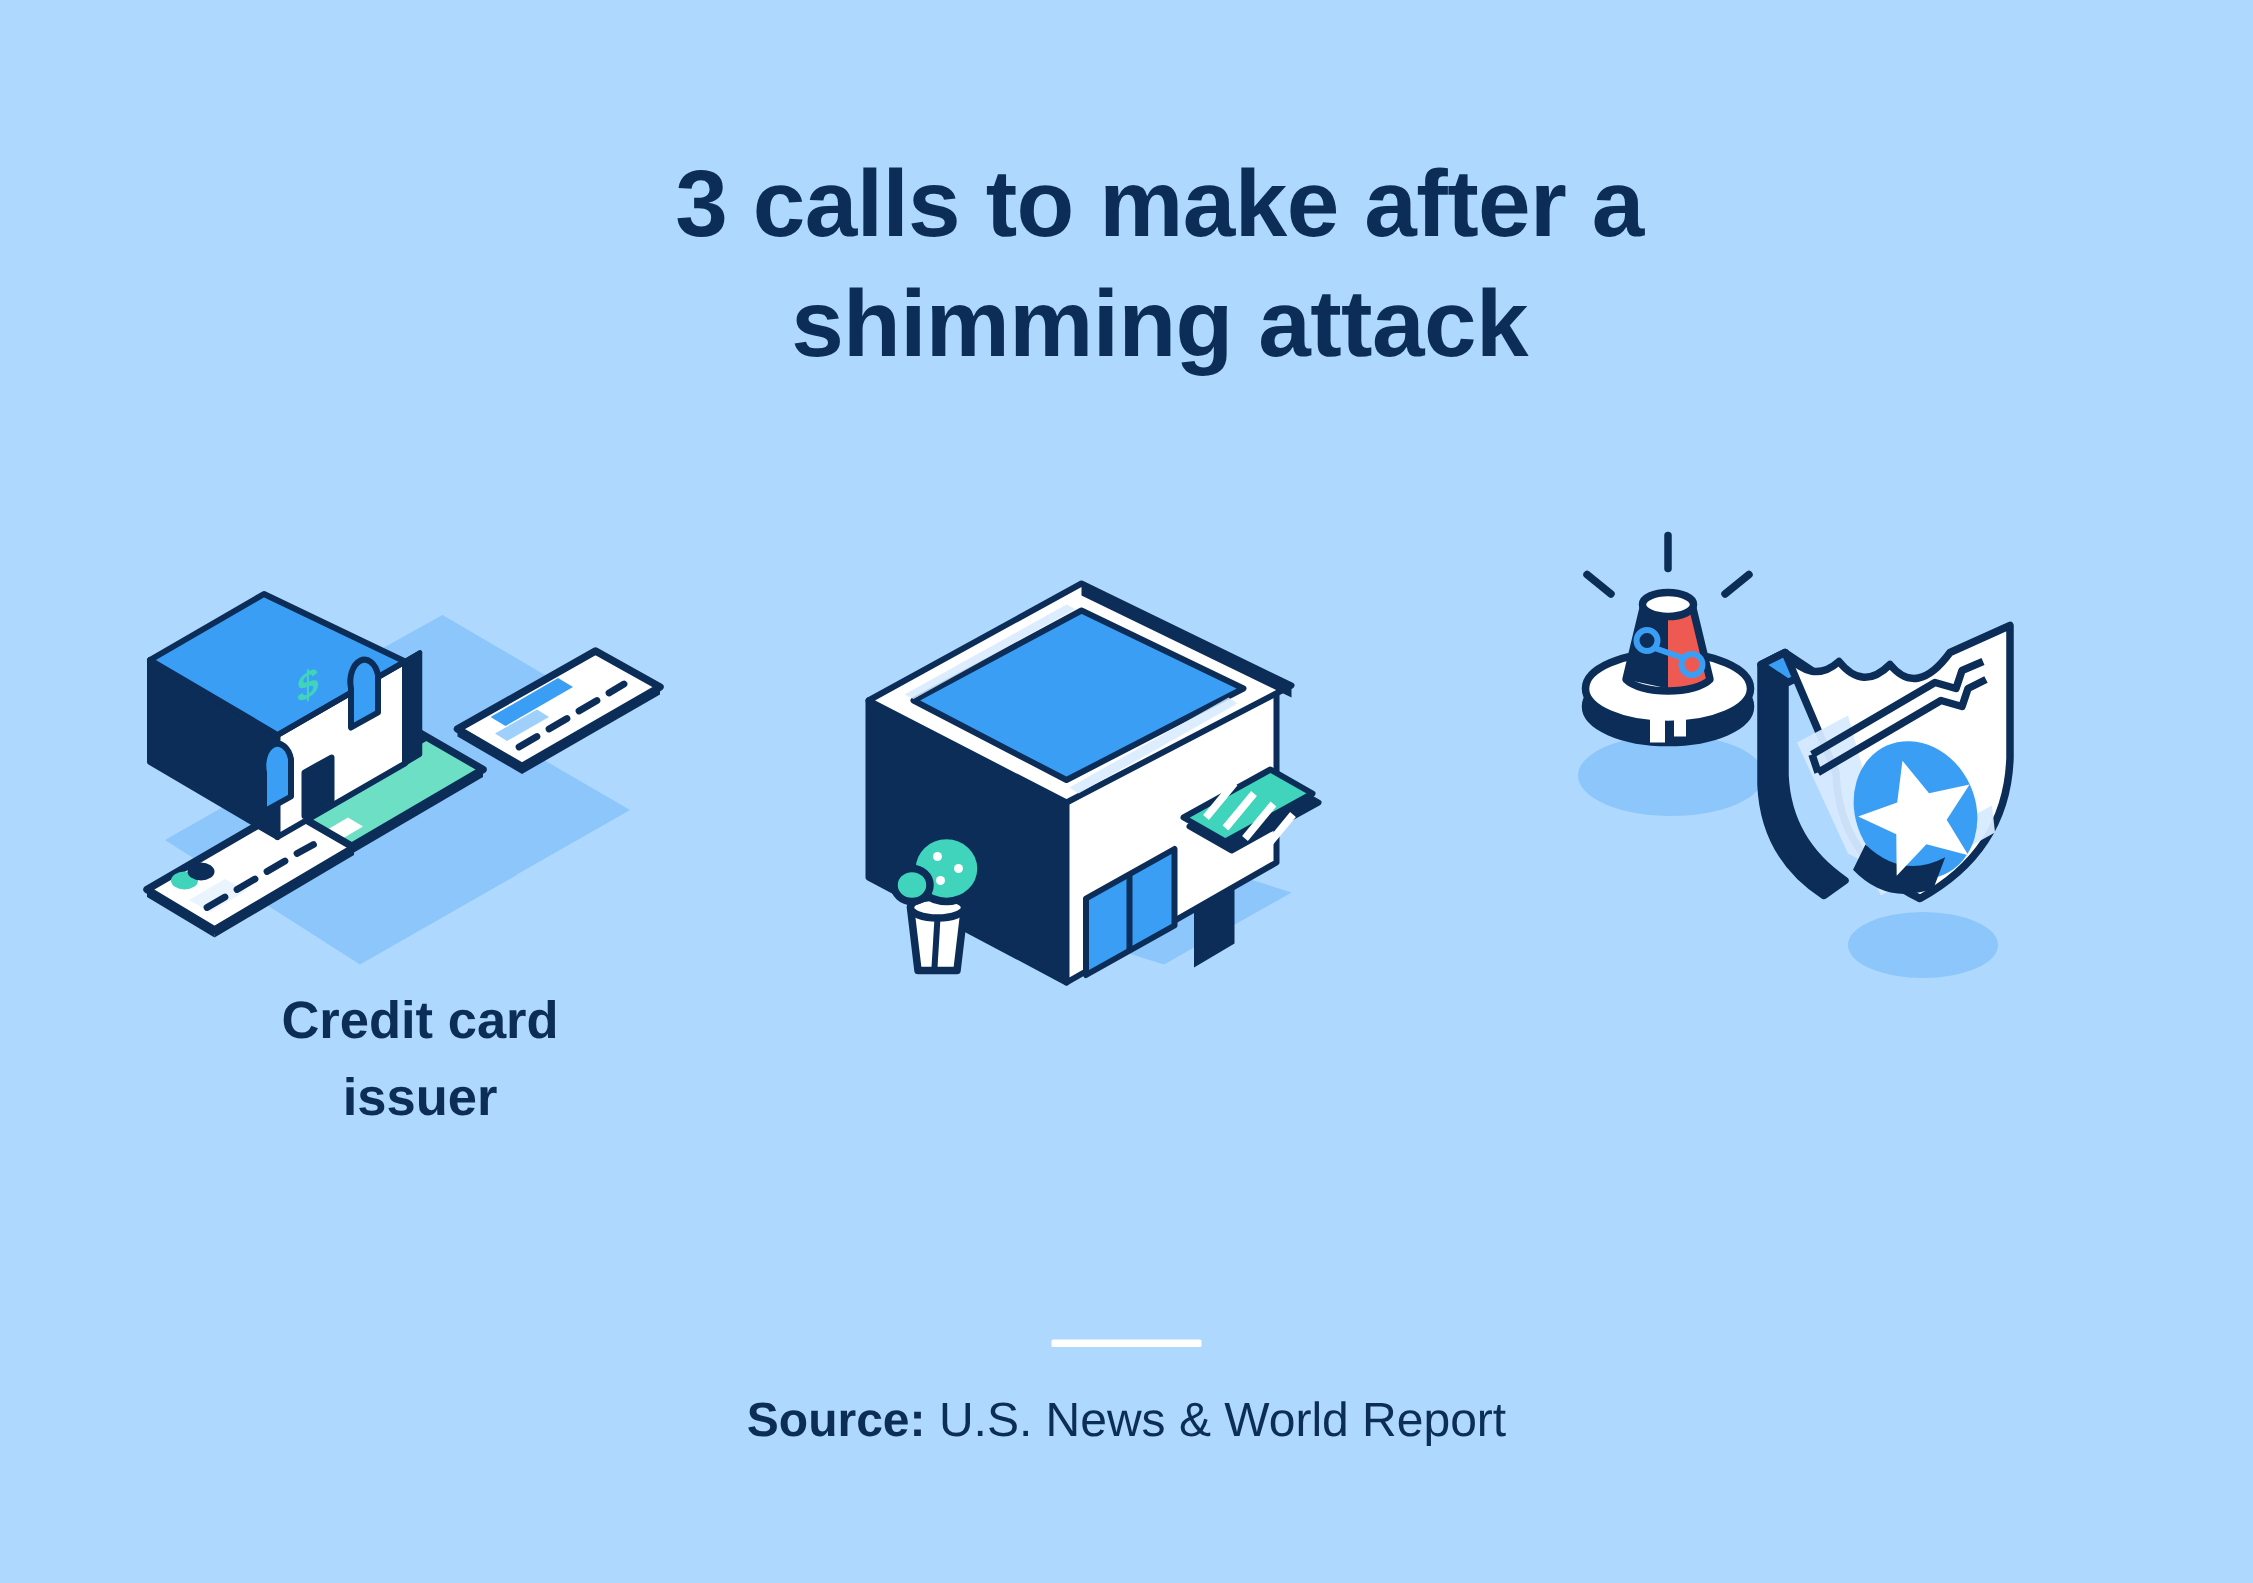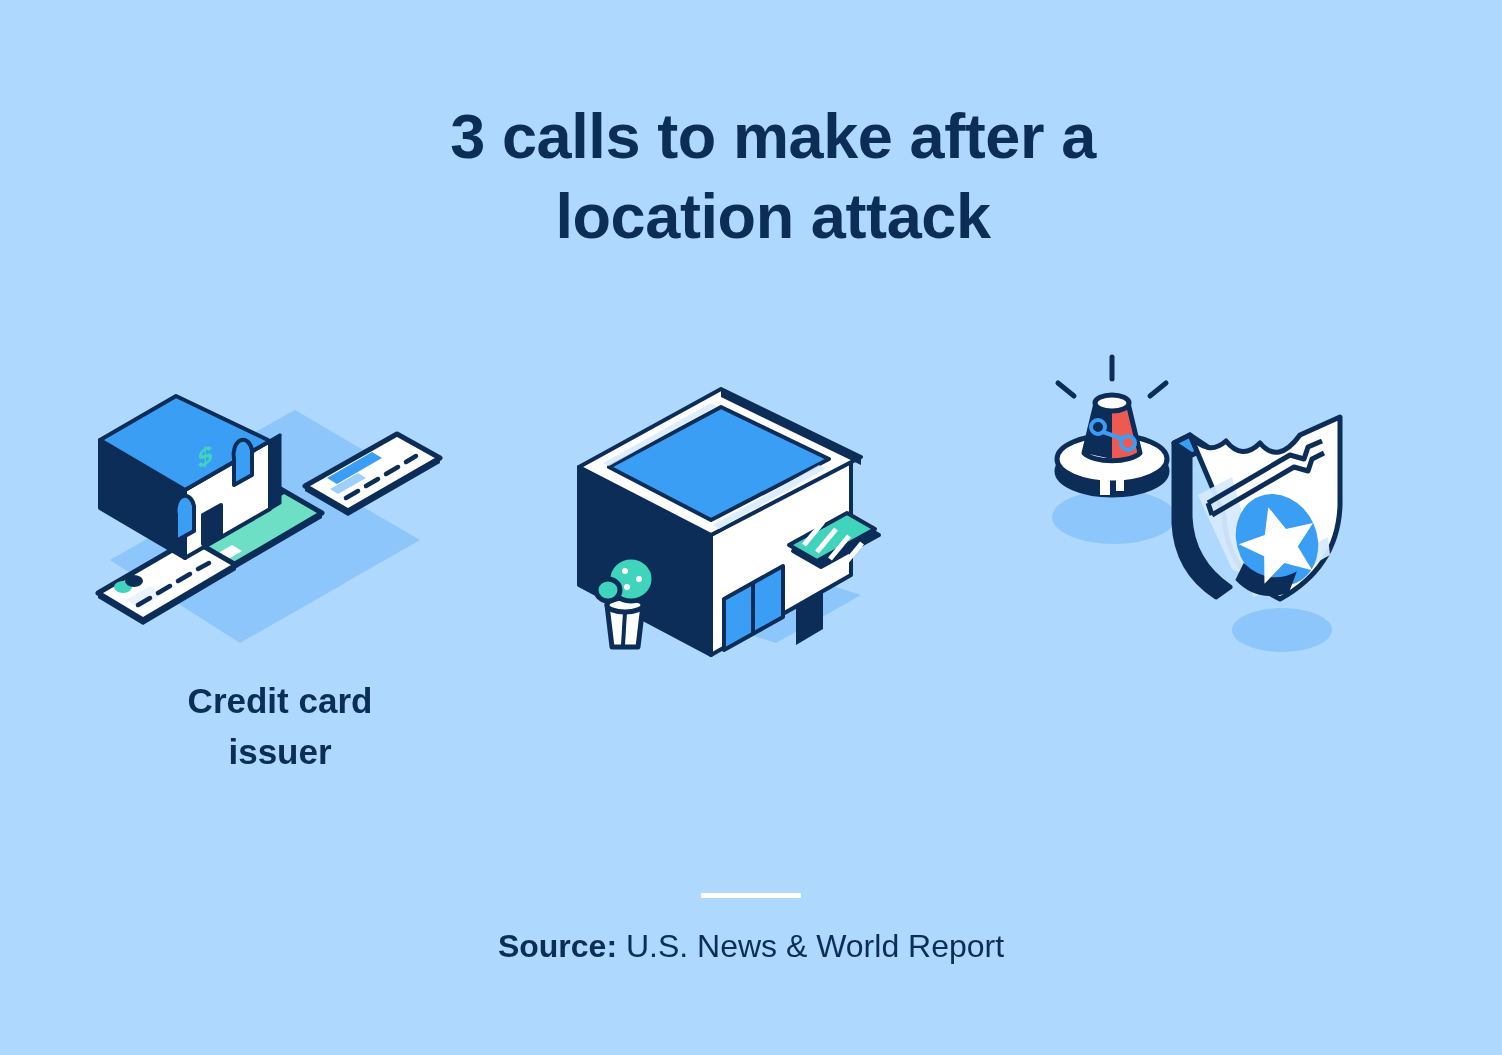--- a/index.html
+++ b/index.html
@@ -65,21 +65,21 @@
     height: 300px;
     position: relative;
   }
   .art svg {
     display: block;
     width: 100%;
     height: 100%;
     overflow: visible;
   }
   .col-label {
-    margin-top: 20px;
+    margin-top: 0;
     text-align: center;
     color: #0b2d58;
     font-size: 35px;
     font-weight: bold;
     line-height: 51px;
     font-family: "Liberation Sans", sans-serif;
     white-space: pre-line;
   }
 
   
@@ -106,21 +106,21 @@
   .source b { font-weight: bold; }
   .source .src-value { font-weight: normal; }
 </style>
 </head>
 <body>
 
 <div class="canvas">
 
   <div class="title">
     <span class="title-line">3 calls to make after a</span>
-    <span class="title-line">location attack</span>
+    <span class="title-line">shimming attack</span>
   </div>
 
   <div class="columns">
 
     <div class="column">
       <div class="art">
         <svg viewBox="0 0 380 300" xmlns="http://www.w3.org/2000/svg">
 
           <g>
             <polygon points="40,170 175,95 330,185 195,262" fill="#8cc6fb"></polygon>

